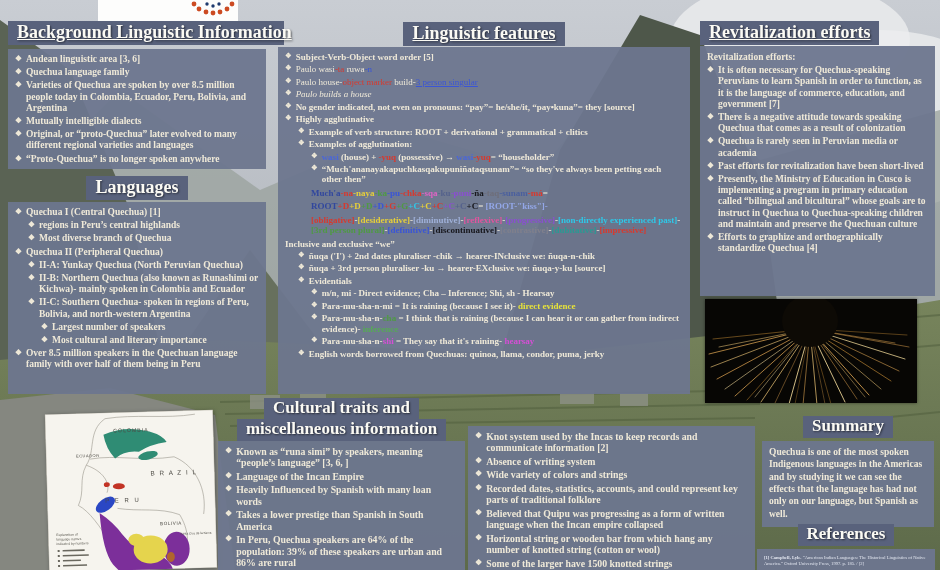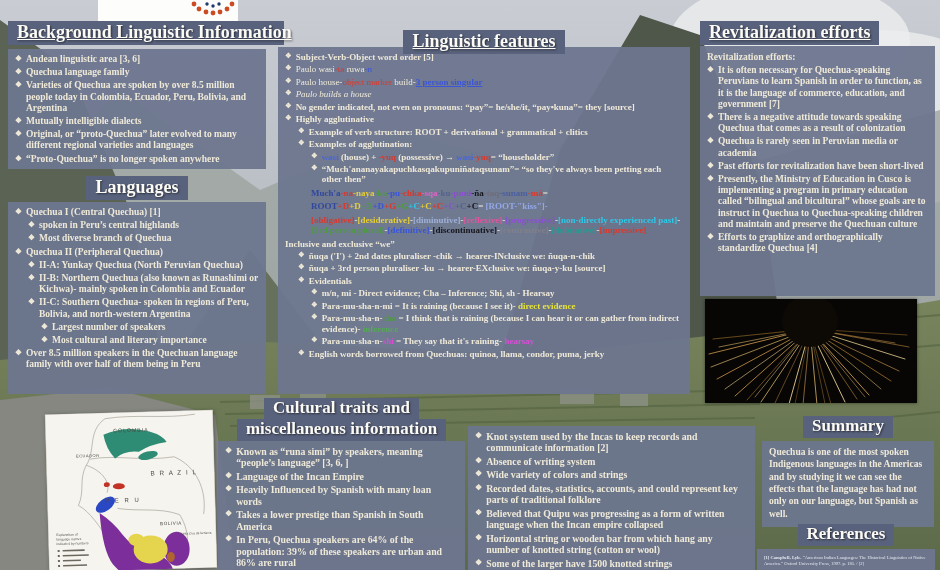--- a/index.html
+++ b/index.html
@@ -133,21 +133,21 @@
     <span class="bar">Languages</span>
   </div>
   <div id="lang-panel" class="panel" style="left:8px;top:202px;width:258px;height:192px;">
     <div>
         <div class="bullet-row lvl0">
           <span class="bullet">❖</span>
           <span class="bullet-text"><span>Quechua I (Central Quechua) [1]</span></span>
         </div>
         <div class="bullet-row lvl1">
           <span class="bullet">❖</span>
-          <span class="bullet-text"><span>spoken in Peru’s central highlands</span></span>
+          <span class="bullet-text"><span>regions in Peru’s central highlands</span></span>
         </div>
         <div class="bullet-row lvl1">
           <span class="bullet">❖</span>
           <span class="bullet-text"><span>Most diverse branch of Quechua</span></span>
         </div>
         <div class="bullet-row lvl0">
           <span class="bullet">❖</span>
           <span class="bullet-text"><span>Quechua II (Peripheral Quechua)</span></span>
         </div>
         <div class="bullet-row lvl1">
@@ -170,36 +170,36 @@
           <span class="bullet">❖</span>
           <span class="bullet-text"><span>Most cultural and literary importance</span></span>
         </div>
         <div class="bullet-row lvl0">
           <span class="bullet">❖</span>
           <span class="bullet-text"><span>Over 8.5 million speakers in the Quechuan language family with over half of them being in Peru</span></span>
         </div>
       </div>
   </div>
 
-  <div class="sec-header h-lg underlined" style="left:278px;top:30px;width:412px;justify-content:center;align-items:flex-end;">
+  <div class="sec-header h-lg underlined" style="left:278px;top:22px;width:412px;justify-content:center;align-items:flex-end;">
     <span class="bar">Linguistic features</span>
   </div>
   <div id="ling-panel" class="panel" style="left:278px;top:47px;width:412px;height:347px;">
     <div>
         <div class="bullet-row lvl0">
           <span class="bullet">❖</span>
           <span class="bullet-text"><span>Subject-Verb-Object word order [5]</span></span>
         </div>
         <div class="bullet-row lvl0">
           <span class="bullet">❖</span>
           <span class="bullet-text"><span style="font-weight: normal;">Paulo wasi</span><span style="color: rgb(214, 58, 47); font-weight: normal;">-ta</span><span style="font-weight: normal;"> ruwa</span><span style="color: rgb(58, 85, 214); font-weight: normal;">-n</span></span>
         </div>
         <div class="bullet-row lvl0">
           <span class="bullet">❖</span>
-          <span class="bullet-text"><span style="font-weight: normal;">Paulo house-</span><span style="color: rgb(214, 58, 47); font-weight: normal;">object marker</span><span style="font-weight: normal;">  build-</span><span style="color: rgb(58, 85, 214); text-decoration: underline; font-weight: bold;">3 person singular</span></span>
+          <span class="bullet-text"><span style="font-weight: normal;">Paulo house-</span><span style="color: rgb(214, 58, 47); font-weight: normal;">object marker</span><span style="font-weight: normal;">  build-</span><span style="color: rgb(58, 85, 214); text-decoration: underline; font-weight: normal;">3 person singular</span></span>
         </div>
         <div class="bullet-row lvl0">
           <span class="bullet">❖</span>
           <span class="bullet-text"><span style="font-style: italic; font-weight: normal;">Paulo builds a house</span></span>
         </div>
         <div class="bullet-row lvl0">
           <span class="bullet">❖</span>
           <span class="bullet-text"><span>No gender indicated, not even on pronouns: “pay”= he/she/it, “pay•kuna”= they [source]</span></span>
         </div>
         <div class="bullet-row lvl0">

